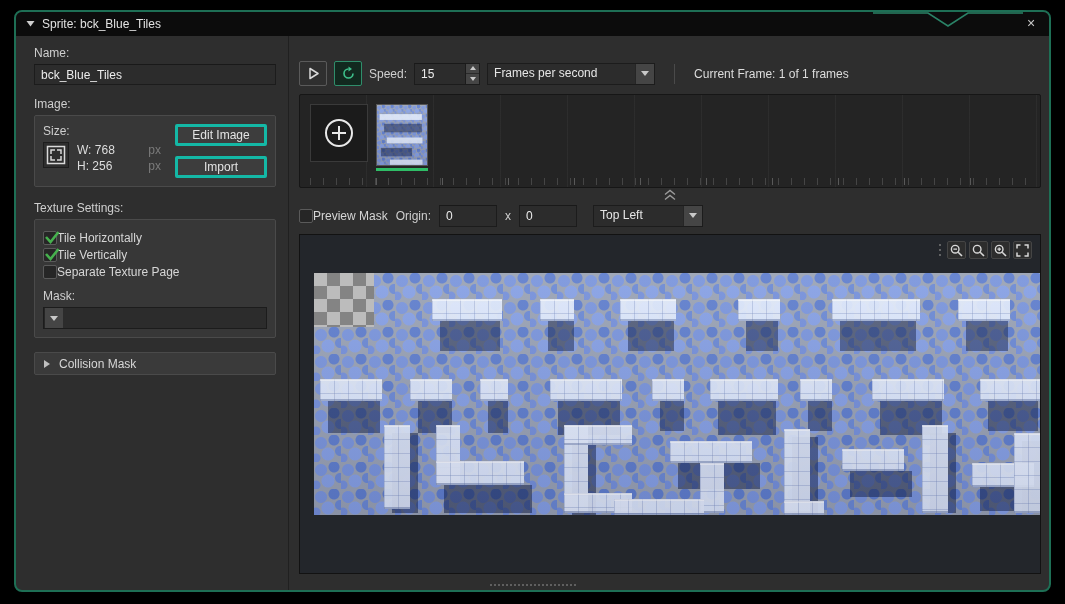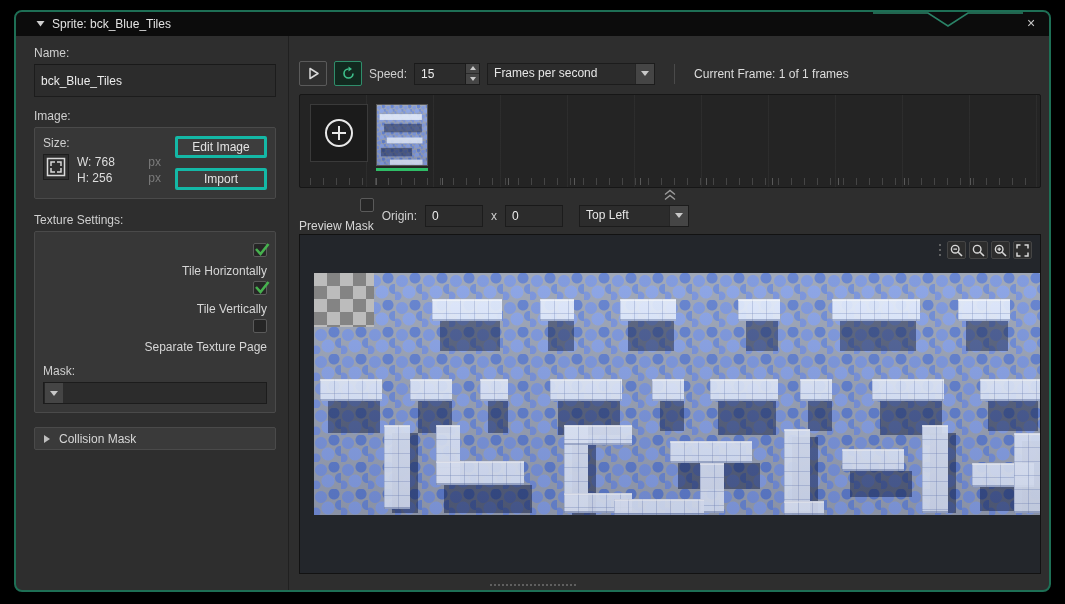--- a/index.html
+++ b/index.html
@@ -4,54 +4,54 @@
 <style>
   html,body{margin:0;padding:0;background:#000;width:1065px;height:604px;overflow:hidden;
     font-family:"Liberation Sans","DejaVu Sans",sans-serif;}
   *{box-sizing:border-box;}
 
   .window{position:absolute;left:14px;top:10px;width:1037px;height:582px;
     background:#2e2e2e;border:2px solid #1e6f55;border-radius:8px;overflow:hidden;}
 
   
   .titlebar{height:24px;background:#0c0c0c;display:flex;align-items:center;
-    padding:0 20px;position:relative;color:#e2e2e2;font-size:12px;}
+    padding:0 10px;position:relative;color:#e2e2e2;font-size:12px;}
   .titlebar .title{margin-left:7px;}
   .notch{position:absolute;right:26px;top:0;}
   .close{position:absolute;right:10px;top:3px;color:#c9c9c9;font-size:14px;line-height:16px;
     width:16px;text-align:center;cursor:default;}
 
   .content{display:flex;height:554px;}
 
   
   .left{width:272px;padding:4px 12px 0 18px;flex-shrink:0;}
   .lbl{font-size:12px;color:#cfcfcf;margin:6px 0 4px;}
   .lbl.small{margin:2px 0 4px;}
   .lbl.inline{margin:0;white-space:nowrap;}
   .unit{color:#7a7a7a;}
 
   .text-input{background:#2c2c2c;border:1px solid #1c1c1c;border-top-color:#191919;
-    color:#ececec;font-size:12px;height:33px;padding:0 6px;outline:none;
+    color:#ececec;font-size:12px;height:21px;padding:0 6px;outline:none;
     font-family:"Liberation Sans","DejaVu Sans",sans-serif;}
   .name-input{width:100%;}
 
   .groupbox{border:1px solid #4a4a4a;background:#373737;border-radius:2px;}
   .image-box{padding:6px 8px 8px;display:grid;grid-template-columns:1fr 92px;column-gap:8px;}
   .size-row{display:flex;align-items:flex-start;margin-top:2px;}
   .icon-btn{background:#2e2e2e;border:1px solid #1d1d1d;width:26px;height:26px;
     display:flex;align-items:center;justify-content:center;padding:0;}
   .size-vals{margin-left:8px;font-size:12px;color:#dddddd;}
   .size-line{display:flex;justify-content:space-between;width:84px;line-height:16px;}
   .img-btns{display:flex;flex-direction:column;gap:10px;margin-top:2px;}
   .btn{height:22px;background:#3d3d3d;border:3px solid #14b8a6;border-radius:2px;
     color:#e3e3e3;font-size:12px;padding:0 8px;width:100%;
     font-family:"Liberation Sans","DejaVu Sans",sans-serif;}
 
   .tex-box{padding:8px;}
-  .cb-row{display:flex;align-items:flex-end;gap:7px;margin:3px 0;flex-direction:column;}
+  .cb-row{display:flex;align-items:flex-start;margin:3px 0;}
   .cb-row.inline{margin:0;}
   .cb{width:14px;height:14px;background:#262626;border:1px solid #5a5a5a;border-radius:2px;
     position:relative;flex-shrink:0;}
   .cb .check{display:none;position:absolute;left:1px;top:-1px;}
   .cb.checked .check{display:block;}
   .cb-label{font-size:12px;color:#d6d6d6;white-space:nowrap;}
 
   .dropdown{display:flex;align-items:stretch;background:#2c2c2c;border:1px solid #1c1c1c;height:22px;}
   .dd-text{flex:1;padding:2px 6px 0;font-size:12px;color:#e6e6e6;white-space:nowrap;overflow:hidden;}
   .dd-btn{width:19px;background:#454545;border-left:1px solid #262626;display:flex;

